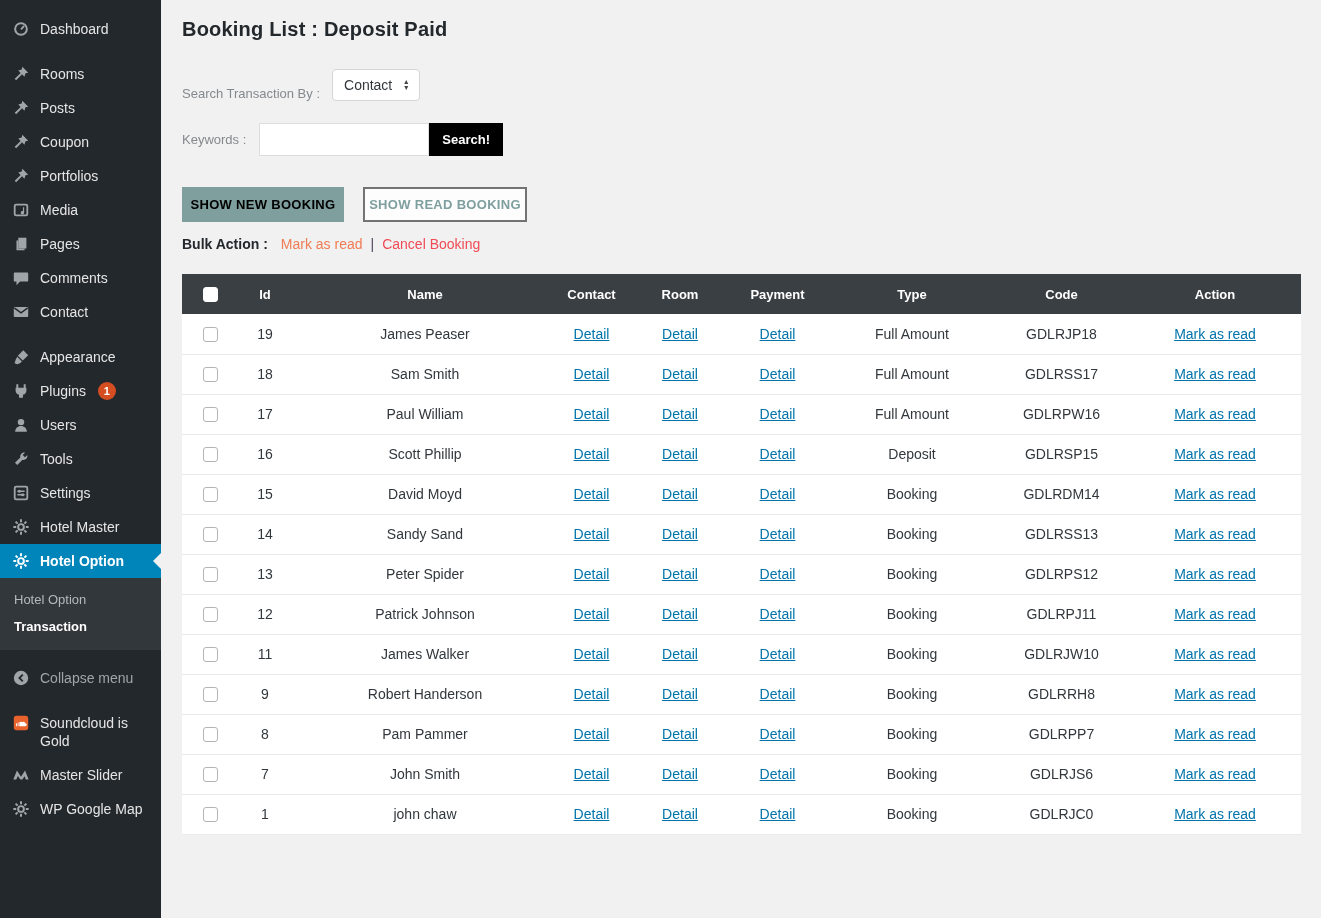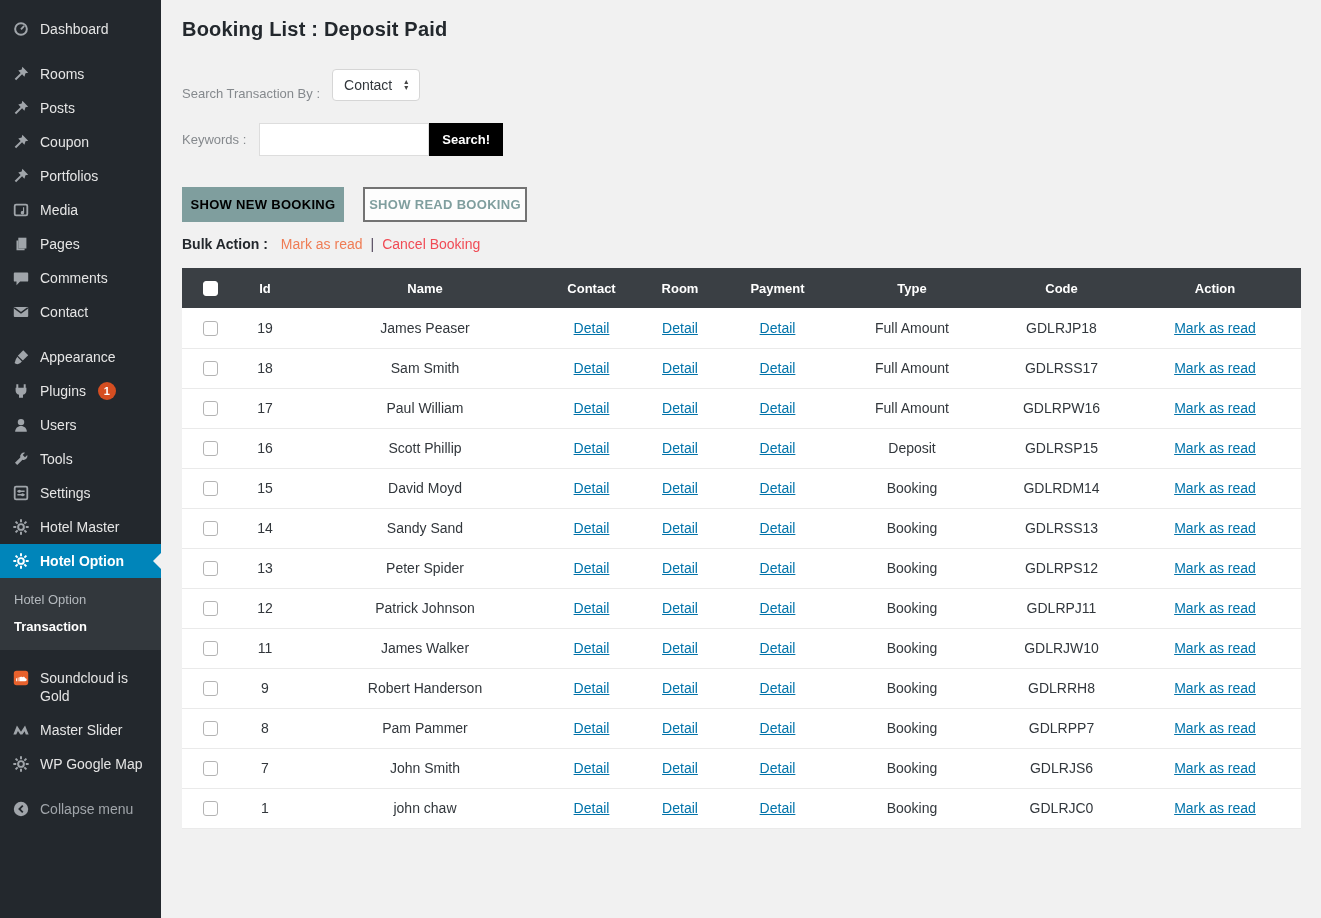--- a/index.html
+++ b/index.html
@@ -50,21 +50,21 @@
   .btn-show-read { width:164px; height:35px; background:#fdfdfd; border:2px solid #737373; color:#7f9e9e;
       font-size:13px; font-weight:bold; font-family:"Liberation Sans", sans-serif; letter-spacing:.3px; cursor:pointer; }
 
   .bulk-row { margin-top:14px; font-size:14px; display:flex; align-items:center; }
   .bulk-label { font-weight:bold; color:#23282d; }
   .bulk-link-orange { color:#ef7c54; text-decoration:none; margin-left:13px; cursor:pointer; }
   .bulk-sep { color:#50455a; margin:0 8px; }
   .bulk-link-red { color:#f04b55; text-decoration:none; cursor:pointer; }
 
   
-  table.booking { margin-top:16px; border-collapse:collapse; width:1119px; background:#fff; table-layout:fixed; }
+  table.booking { margin-top:22px; border-collapse:collapse; width:1119px; background:#fff; table-layout:fixed; }
   table.booking thead th { background:#3a3f44; color:#fff; font-size:13px; font-weight:bold;
       height:40px; text-align:center; }
   th.col-check, td.col-check { text-align:left; padding-left:16px; }
   th.col-id, td.col-id { text-align:left; padding-left:6px; }
   table.booking tbody td { height:40px; border-bottom:1px solid #eaeaea; font-size:14px; color:#32373c; text-align:center; }
   .cbx { display:inline-block; width:15px; height:15px; background:#fff; border:1px solid #b4b4b4;
       border-radius:3px; vertical-align:middle; cursor:pointer; }
   .cbx-head { border:1px solid #fff; }
   a.tbl-link { color:#0073aa; text-decoration:underline; cursor:pointer; }
 </style>
@@ -218,20 +218,31 @@
             </svg>
           </span>
           <span class="mi-label">Hotel Option</span>
         </div>
         <div class="submenu">
           <div class="submenu-item">Hotel Option</div>
           <div class="submenu-item current">Transaction</div>
         </div>
       </div>
       <div class="menu-group">
+        <div class="menu-item muted">
+          <span class="mi-icon">
+            <svg viewBox="0 0 20 20">
+              <circle cx="10" cy="10" r="8" fill="currentColor"></circle>
+              <path d="M12 6.2L8.2 10l3.8 3.8" stroke="#23282d" stroke-width="2" fill="none"></path>
+            </svg>
+          </span>
+          <span class="mi-label">Collapse menu</span>
+        </div>
+      </div>
+      <div class="menu-group">
         <div class="menu-item">
           <span class="mi-icon">
             <svg viewBox="0 0 20 20">
               <rect x="2" y="2" width="16" height="16" rx="3" fill="#e8622d"></rect>
               <path d="M4.5 13.5v-3c.3-.3.7-.4 1-.2v3.2zm1.8 0V9.8c.3-.2.7-.3 1-.2v3.9zm1.8 0V9.3c1-.9 2.5-1 3.4-.2.4-.5 1.2-.7 1.9-.4.7.3 1.1 1 1 1.7 1.1-.2 2 .6 2 1.6s-.8 1.5-1.7 1.5z" fill="#fff"></path>
             </svg>
           </span>
           <span class="mi-label">Soundcloud is Gold</span>
         </div>
         <div class="menu-item">
@@ -243,31 +254,20 @@
           <span class="mi-label">Master Slider</span>
         </div>
         <div class="menu-item">
           <span class="mi-icon">
             <svg viewBox="0 0 20 20">
               <circle cx="10" cy="10" r="3.2" fill="none" stroke="currentColor" stroke-width="2.2"></circle>
               <path d="M10 1.5v3.2M10 15.3v3.2M1.5 10h3.2M15.3 10h3.2M4 4l2.3 2.3M13.7 13.7L16 16M16 4l-2.3 2.3M6.3 13.7L4 16" stroke="currentColor" stroke-width="2.2"></path>
             </svg>
           </span>
           <span class="mi-label">WP Google Map</span>
-        </div>
-      </div>
-      <div class="menu-group">
-        <div class="menu-item muted">
-          <span class="mi-icon">
-            <svg viewBox="0 0 20 20">
-              <circle cx="10" cy="10" r="8" fill="currentColor"></circle>
-              <path d="M12 6.2L8.2 10l3.8 3.8" stroke="#23282d" stroke-width="2" fill="none"></path>
-            </svg>
-          </span>
-          <span class="mi-label">Collapse menu</span>
         </div>
       </div>
     </nav>
 
   <main class="content">
     <h1 class="page-title">Booking List : Deposit Paid</h1>
 
     <div class="search-row">
       <span class="field-label">Search Transaction By :</span>
       <span class="select-box">

